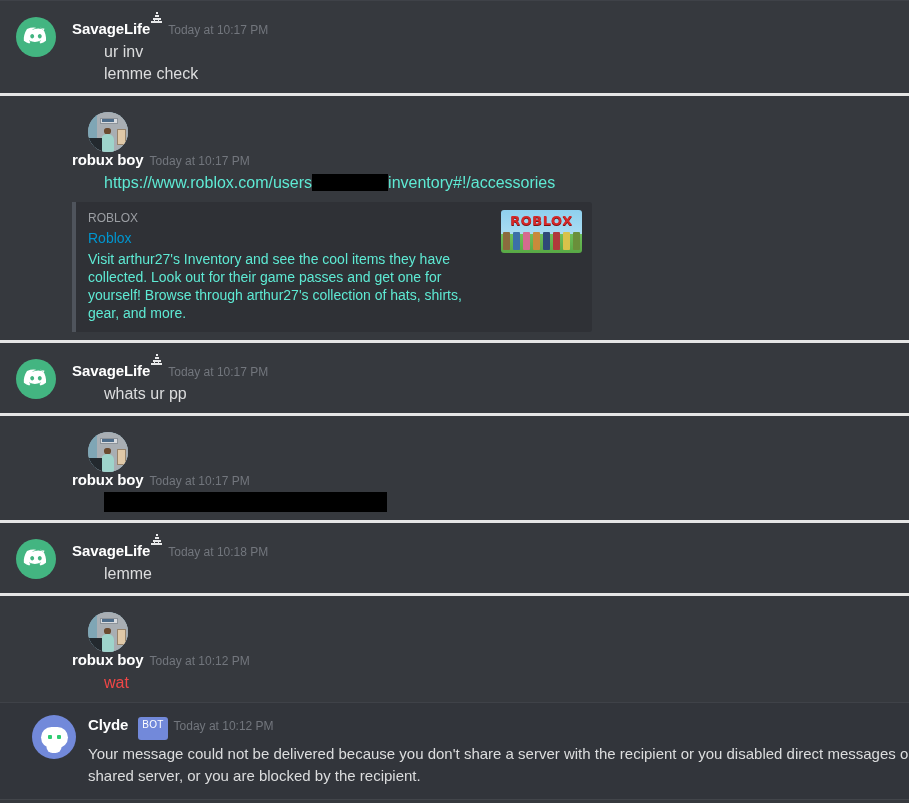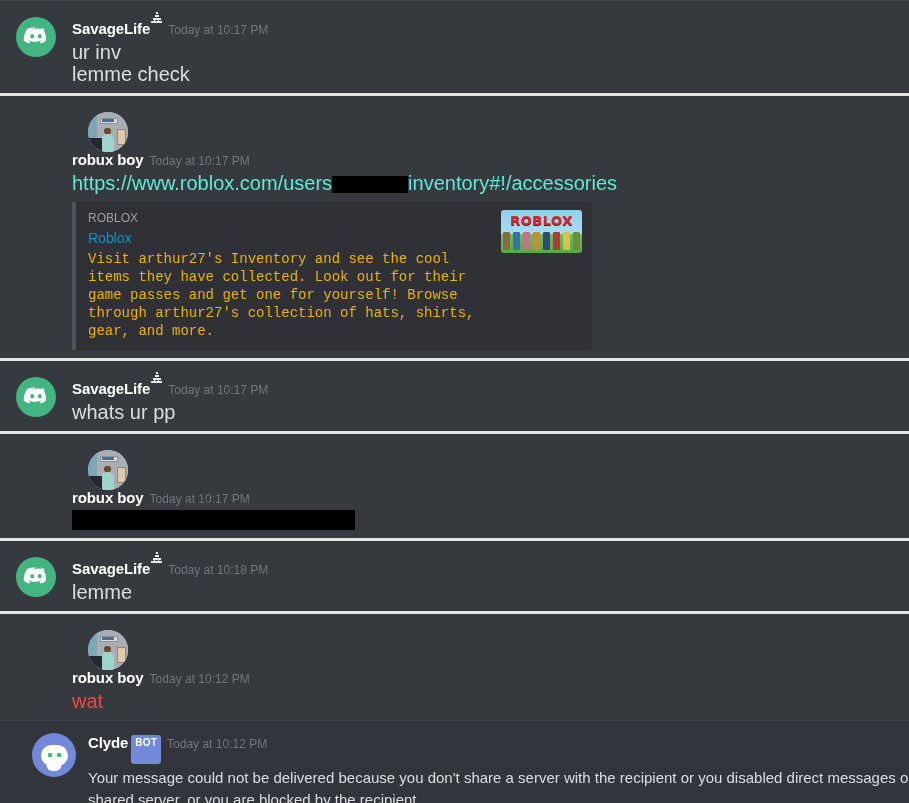--- a/index.html
+++ b/index.html
@@ -122,41 +122,42 @@
   .nb3 { left:2px;  top:6px; width:8px; height:2px; }
   .nb4 { left:0px;  top:9px; width:11px; height:2px; }
   .nb5 { left:3px;  top:6px; width:1px; height:5px; background:#36393e; }
   .nb6 { left:7px;  top:6px; width:1px; height:5px; background:#36393e; }
 
   .bot-tag {
     display: inline-block;
     background: #7289da;
     color: #ffffff;
     font-size: 10px;
-    font-weight: bold;
+    font-weight: normal;
     line-height: 11px;
-    padding: 2px 4px 16px 4px;
+    padding: 2px 4px 10px 4px;
     border-radius: 3px;
     vertical-align: 2px;
-    margin-left: 3px;
+    margin-left: 10px;
     letter-spacing: 0.2px;
   }
   .timestamp {
     font-size: 12px;
     color: #72767d;
     margin-left: 6px;
     font-weight: normal;
   }
 
   
   .msg-line {
-    font-size: 20px;
+    font-size: 16px;
     line-height: 22px;
     color: #dcddde;
     word-wrap: break-word;
+    margin-left: 32px;
   }
   .msg-line.failed { color: #f04747; }
 
   .link { color: #5eead4; text-decoration: none; }
 
   .redact-inline {
     display: inline-block;
     background: #000000;
     width: 76px;
     height: 17px;
@@ -191,23 +192,22 @@
     font-size: 14px;
     color: #0096cf;
     font-weight: normal;
     line-height: 20px;
     margin-bottom: 2px;
     cursor: pointer;
   }
   .embed-desc {
     font-size: 14px;
     line-height: 18px;
-    color: #eab308;
+    color: #5eead4;
     max-width: 400px;
-    font-family: Liberation Mono, monospace;
   }
   .embed-thumb {
     position: absolute;
     right: 10px;
     top: 8px;
     width: 81px;
     height: 43px;
     border-radius: 3px;
     overflow: hidden;
     background: linear-gradient(#8fd0ee 0%, #a9dcf2 55%, #6fbf5a 55%, #58a845 100%);

